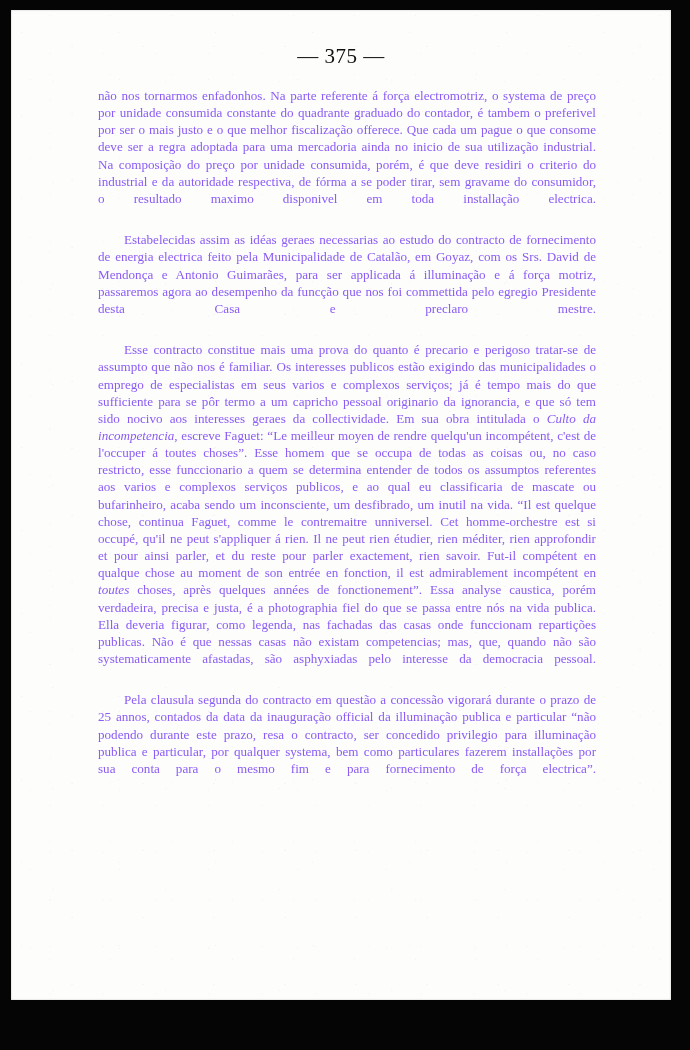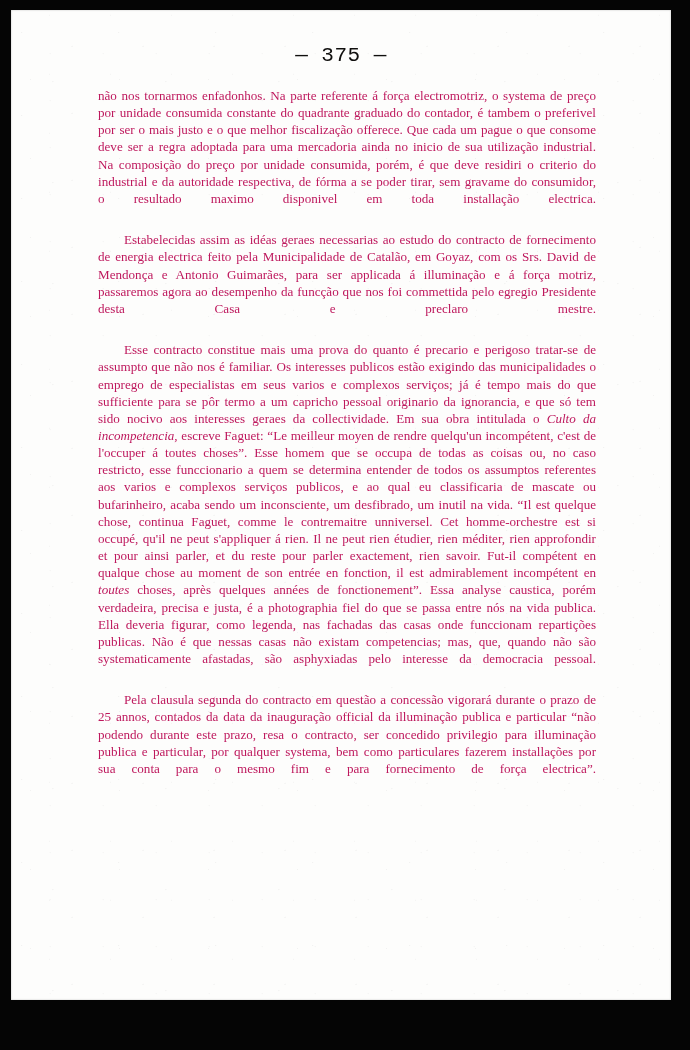--- a/index.html
+++ b/index.html
@@ -54,38 +54,38 @@
   
   #page-number {
     position: absolute;
     top: 34px;
     left: 0;
     width: 660px;
     text-align: center;
     font-size: 21px;
     letter-spacing: 0.5px;
     color: #100f0e;
-    font-family: Liberation Mono, monospace;
+    font-family: Liberation Serif, serif;
   }
 
   
   #text-column {
     position: absolute;
     left: 87px;
     top: 77px;
     width: 498px;
   }
 
   p.body-par {
     margin: 0 0 7px 0;
     font-size: 13.1px;
     line-height: 17.15px;
     text-align: justify;
     text-indent: 26px;
-    color: #be185d;
+    color: #8b5cf6;
     word-spacing: 0.4px;
     hyphens: manual;
     font-family: "Liberation Serif", "DejaVu Serif", serif;
   }
 
   p.body-par.no-indent {
     text-indent: 0;
   }
 
   p.body-par i {

